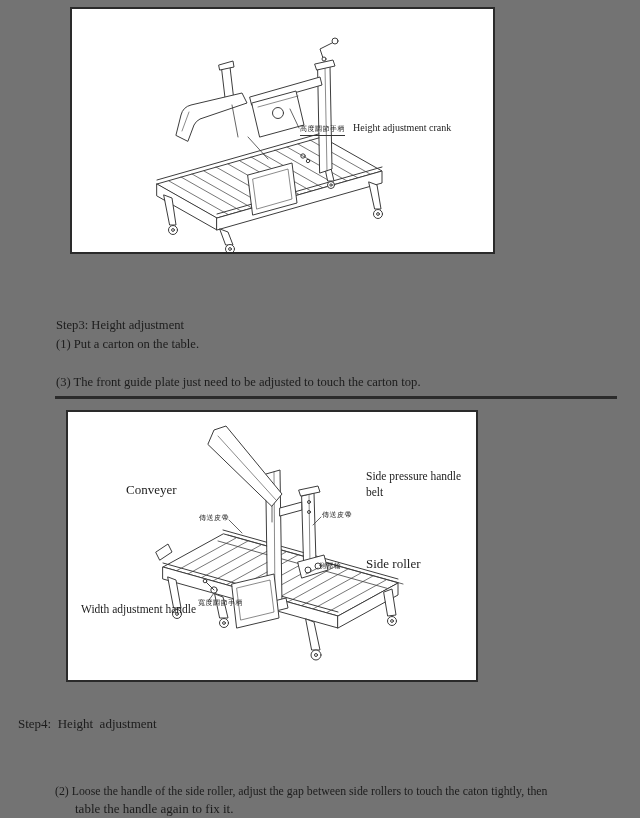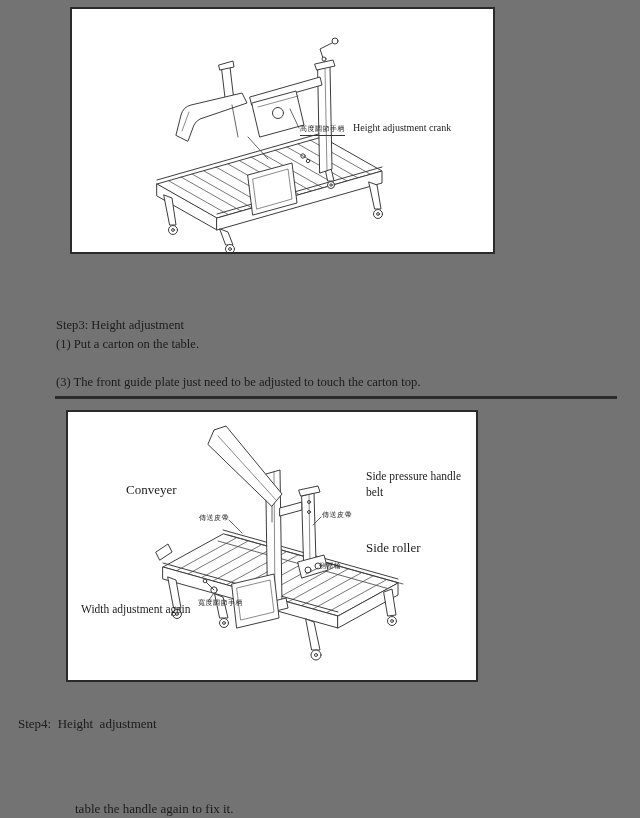--- a/index.html
+++ b/index.html
@@ -190,21 +190,22 @@
           <polyline points="146,181 141,188"></polyline>
         </g>
       </g>
     </svg>
 
     <span class="lbl lbl-en" style="left:58px;top:70px;">Conveyer</span>
     <span class="lbl lbl-en-md wraplbl" style="left:298px;top:57px;">Side pressure handle belt</span>
     <span class="lbl lbl-zh" style="left:131px;top:101px;">傳送皮帶</span>
     <span class="lbl lbl-zh" style="left:254px;top:98px;">傳送皮帶</span>
     <span class="lbl lbl-zh" style="left:251px;top:149px;">側壓輪</span>
-    <span class="lbl lbl-en" style="left:298px;top:128px;text-align:right;">Side roller</span>
+    <span class="lbl lbl-en" style="left:298px;top:144px;text-align:right;">Side roller</span>
     <span class="lbl lbl-zh" style="left:130px;top:186px;">寬度調節手柄</span>
-    <span class="lbl lbl-en-md" style="left:13px;top:191px;">Width adjustment again</span>
+    <span class="lbl lbl-en-md" style="left:13px;top:191px;">Width adjustment handle</span>
   </div>
 
   <div class="bodyline heading-pre" style="left:18px;top:716px;font-size:13px;">Step4:  Height  adjustment</div>
+  <div class="bodyline-sm" style="left:55px;top:784px;">(2) Loose the handle of the side roller, adjust the gap between side rollers to touch the caton tightly, then</div>
   <div class="bodyline" style="left:75px;top:801px;font-size:13px;">table the handle again to fix it.</div>
 
 </div>
 
 </body></html>

